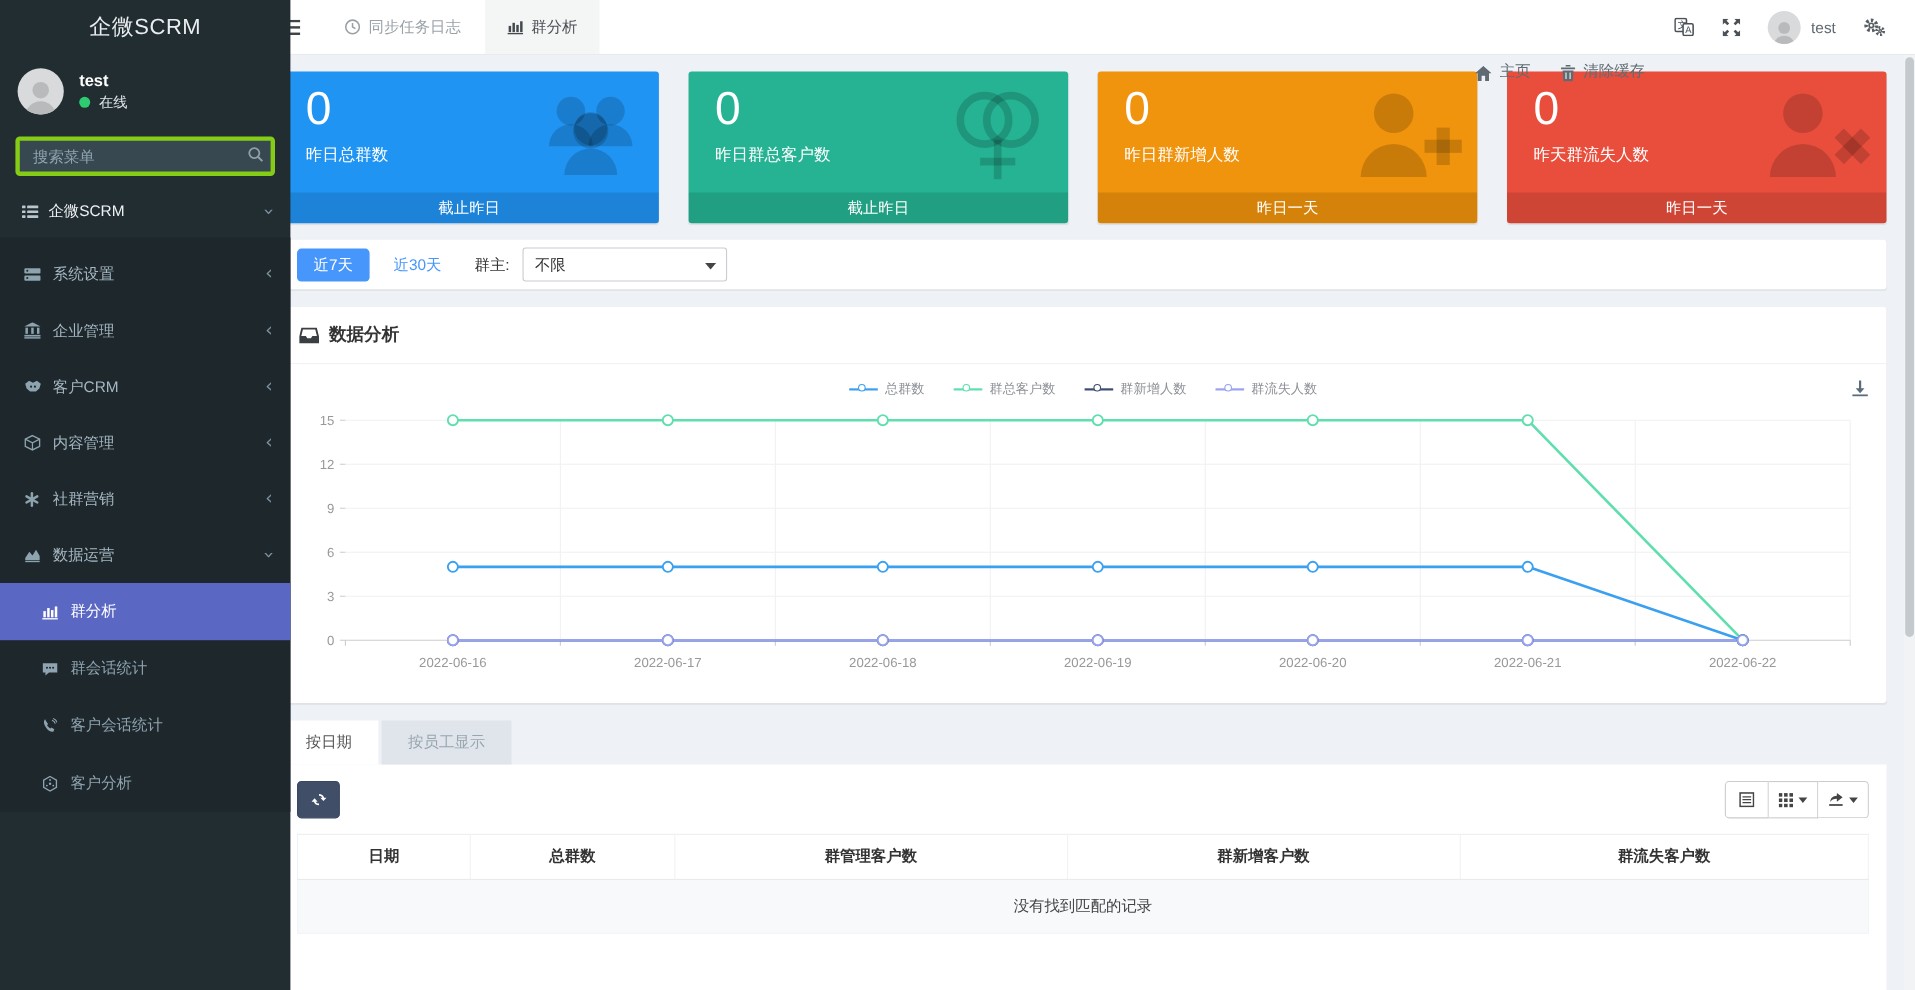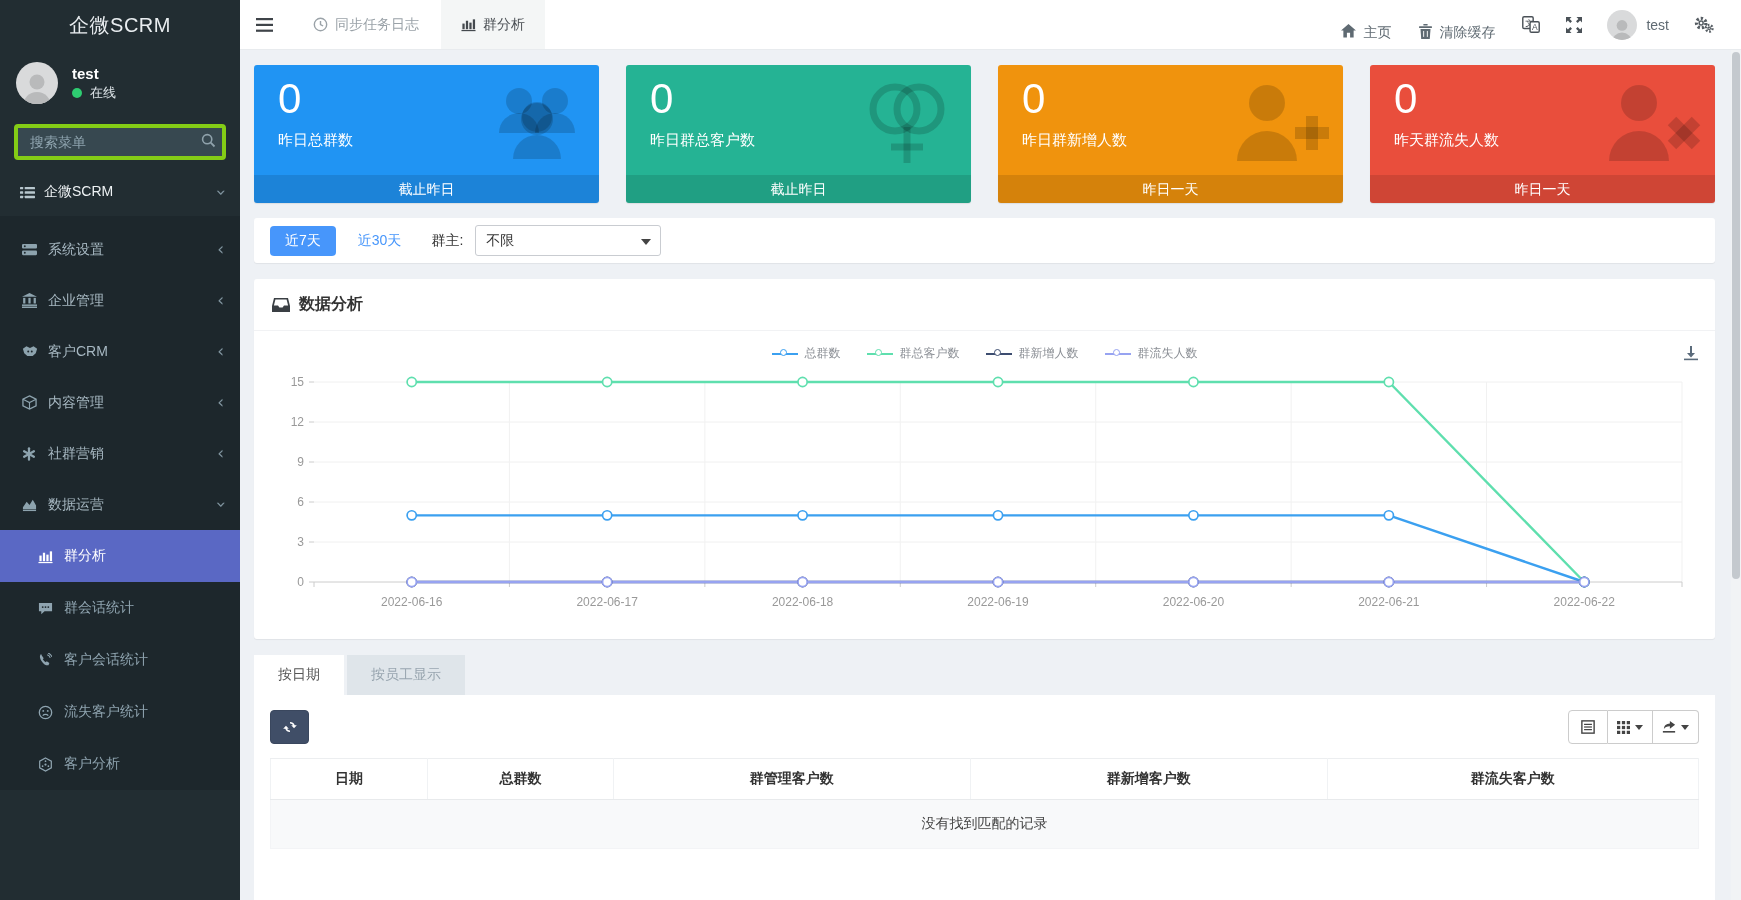--- a/index.html
+++ b/index.html
@@ -1,21 +1,21 @@
 <!DOCTYPE html>
 <html><head>
 <meta charset="utf-8">
 <style>
   * { margin:0; padding:0; box-sizing:border-box; }
   html,body { width:1741px; height:900px; }
   body { font-family:"Liberation Sans","DejaVu Sans",sans-serif; font-size:14px; color:#333; background:#eef1f5; overflow:hidden; }
   .app { position:relative; width:1741px; height:900px; overflow:hidden; }
 
   
-  .sidebar { position:absolute; left:0; top:0; width:240px; height:900px; background:#222d32; z-index:5; }
+  .sidebar { position:absolute; left:0; top:0; width:264px; height:900px; background:#222d32; z-index:5; }
   .brand { height:50px; line-height:50px; text-align:center; color:#e9edf0; font-size:20px; letter-spacing:.5px; }
   .user-panel { display:flex; align-items:center; padding:12px 16px 10px 16px; }
   .avatar { width:42px; height:42px; border-radius:50%; background:#d9dadb; overflow:hidden; position:relative; flex:none; }
   .avatar svg { position:absolute; left:0; top:4px; }
   .user-meta { margin-left:14px; }
   .user-name { color:#fff; font-weight:bold; font-size:15px; }
   .user-status { margin-top:2px; display:flex; align-items:center; color:#dfe6ea; font-size:13px; }
   .dot { width:10px; height:10px; border-radius:50%; background:#2ecc71; margin-right:8px; }
   .side-search { position:relative; margin:10px 14px 8px 14px; }
   .side-search input { width:100%; height:36px; background:#374850; border:4px solid #84cc16; border-radius:4px; color:#c3ced4; padding:0 34px 0 12px; font-size:14px; outline:none; }
@@ -36,21 +36,21 @@
   .chev { color:#7f939e; font-size:17px; line-height:1; font-family:"DejaVu Sans",sans-serif; }
   .chev.down { display:inline-block; transform:rotate(-90deg); }
 
   
   .topbar { position:absolute; left:238px; top:0; right:0; height:50px; background:#fff; display:flex; align-items:stretch; z-index:4; border-bottom:1px solid #e8ebee; }
   .tb-left { display:flex; align-items:stretch; }
   .tb-burger { display:flex; align-items:center; padding:0 18px; cursor:pointer; }
   .tb-sync { display:flex; align-items:center; gap:7px; color:#9aa2a8; padding:0 22px; cursor:pointer; }
   .tb-tab { display:flex; align-items:center; gap:7px; background:#f4f6f6; color:#4a4f54; padding:0 20px; cursor:pointer; }
   .tb-right { margin-left:auto; display:flex; align-items:center; gap:0; padding-right:14px; color:#5f6a72; }
-  .tb-link { display:flex; align-items:flex-start; gap:7px; padding:0 14px; cursor:pointer; height:50px;margin-top:48px; }
+  .tb-link { display:flex; align-items:flex-end; gap:7px; padding:0 14px; cursor:pointer; height:50px;margin-top:48px; }
   .tb-ico { display:flex; align-items:center; padding:0 13px; cursor:pointer; height:50px; }
   .tb-user { display:flex; align-items:center; gap:9px; padding:0 12px; cursor:pointer; }
   .tb-user .avatar { width:30px; height:30px; }
 
   
   .content { position:absolute; left:238px; top:50px; width:1493px; height:850px; background:#eef1f5; padding:15px 16px; overflow:hidden; }
   .vscroll { position:absolute; right:0; top:50px; width:10px; height:850px; background:#f1f3f5; }
   .vscroll .thumb { position:absolute; left:1px; top:2px; width:8px; height:62%; background:#c4c9ce; border-radius:4px; }
 
   
@@ -250,31 +250,20 @@
         </div>
         <div class="s-item">
           <span class="mi">
             <svg width="14" height="14" viewBox="0 0 16 16" fill="currentColor">
                 <path d="M3.5 1 C2 2.5 1.5 5 4 9 C6.5 13 9.5 14.5 12 14 L13 11.5 L10 9.5 L8.8 10.5 C7.5 9.8 6.2 8.5 5.5 7.2 L6.5 6 L4.5 3 Z"></path>
                 <path d="M10.5 2 a5 5 0 0 1 3.5 3.5" fill="none" stroke="currentColor" stroke-width="1.2"></path>
                 <path d="M11.5 0 a7.5 7.5 0 0 1 4.5 4.5" fill="none" stroke="currentColor" stroke-width="1.2"></path>
               </svg>
           </span>
           <span class="lbl">客户会话统计</span>
-        </div>
-        <div class="s-item">
-          <span class="mi">
-            <svg width="15" height="15" viewBox="0 0 16 16">
-                <circle cx="8" cy="8" r="6.6" fill="none" stroke="currentColor" stroke-width="1.4"></circle>
-                <circle cx="5.6" cy="6.3" r="1" fill="currentColor"></circle>
-                <circle cx="10.4" cy="6.3" r="1" fill="currentColor"></circle>
-                <path d="M5 11.3 a4 4 0 0 1 6 0" fill="none" stroke="currentColor" stroke-width="1.3"></path>
-              </svg>
-          </span>
-          <span class="lbl">流失客户统计</span>
         </div>
         <div class="s-item">
           <span class="mi">
             <svg width="15" height="15" viewBox="0 0 16 16">
                 <path d="M8 1 L14.2 4.5 V11.5 L8 15 L1.8 11.5 V4.5 Z" fill="none" stroke="currentColor" stroke-width="1.3"></path>
                 <circle cx="8" cy="8" r="1.2" fill="currentColor"></circle>
                 <circle cx="8" cy="4.4" r=".9" fill="currentColor"></circle>
                 <circle cx="4.9" cy="9.8" r=".9" fill="currentColor"></circle>
                 <circle cx="11.1" cy="9.8" r=".9" fill="currentColor"></circle>
               </svg>

